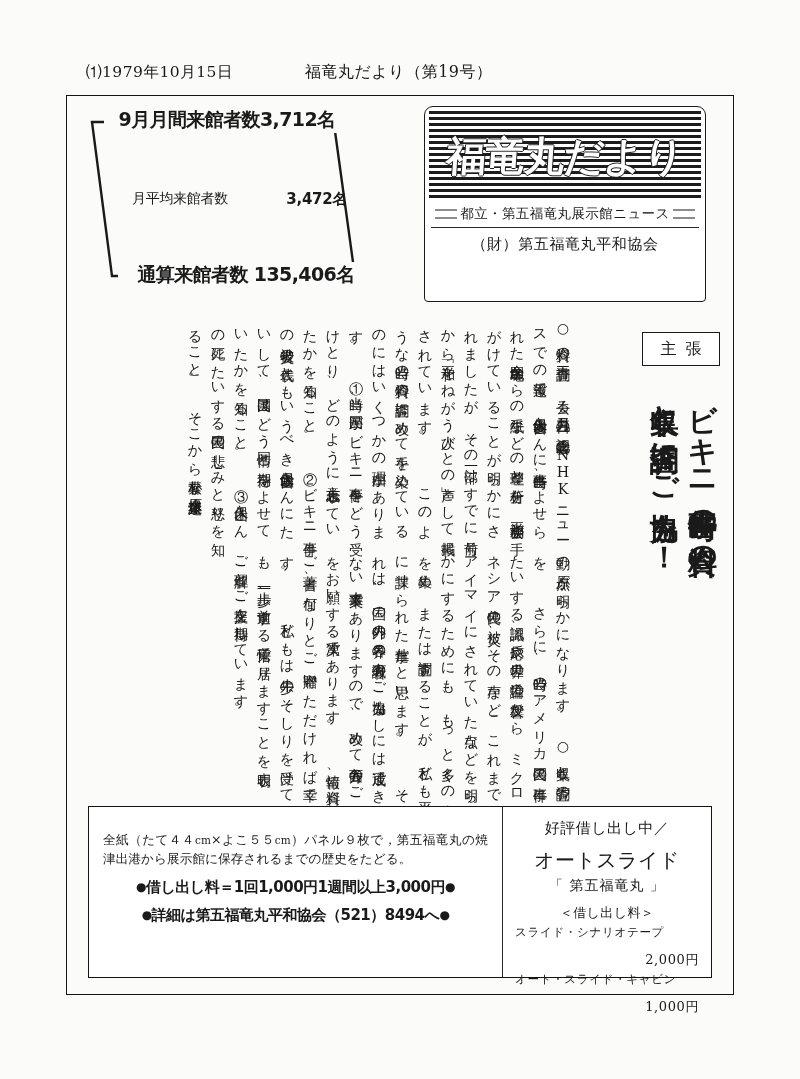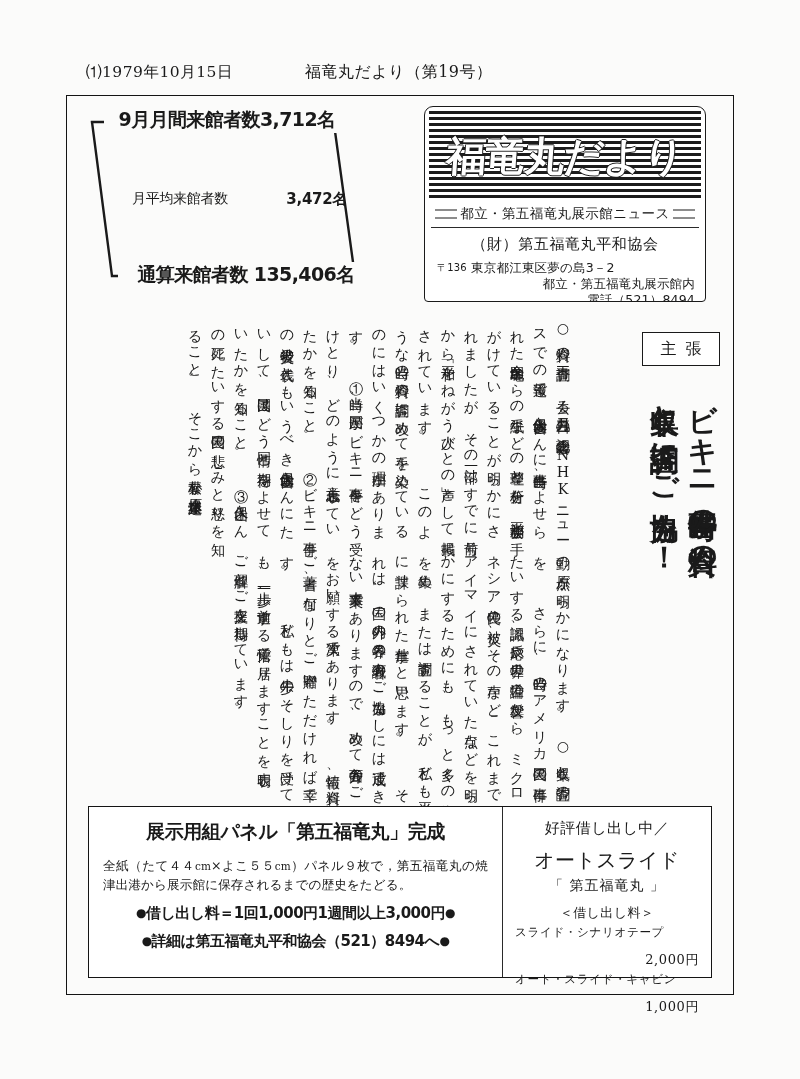--- a/index.html
+++ b/index.html
@@ -368,25 +368,20 @@
     <div class="stat-bottom"><span>通算来館者数</span>&nbsp;<span>135,406名</span></div>
   </div>
 
   <div id="mast">
     <div id="mast-stripes">
       <div id="mast-logo">福竜丸だより</div>
     </div>
     <div id="mast-sub">都立・第五福竜丸展示館ニュース</div>
     <div id="mast-rule"></div>
     <div id="mast-org">（財）第五福竜丸平和協会</div>
-    <div id="mast-addr">
-      <div class="l1"><span class="zip">〒136</span>&nbsp;<span>東京都江東区夢の島3－2</span></div>
-      <div class="l2">都立・第五福竜丸展示館内</div>
-      <div class="l3">電話（521）8494</div>
-    </div>
   </div>
 
   <div id="article">
     <div id="shucho-box">主張</div>
     <div id="headline">ビキニ事件当時の資料の
 収集と調査にご協力を！</div>
     <div class="vcols" id="body-upper">○資料の再調査
 　去る九月二三日の記念集会のNHKニュースでの報道で、久保山愛吉さんに事件当時、よせられた全国各地からの手紙などの整理と分析を、平和協会が手がけていることが明らかにされましたが、その一部はすでに前号から「平和をねがう人びとの声」として掲載されています。
 　このような当時の資料の調査に改めて手を染めているのにはいくつかの理由があります。
 ①当時、国民がビキニ事件をどう受けとり、どのように意志表示していたかを知ること。
@@ -397,21 +392,20 @@
 ○収集と調査の強化を
 　さらに、当時のアメリカ国民の事件にたいする認識、反応や世界の世論の反響から、ミクロネシア住民の被災、その声など－これまでアイマイにされていた点などを明らかにするためにも、もっと多くの資料を集め、または調査することが、私ども平和協会に課せられた仕事だと思います。
 　それは、国の内外の各界の有識者のご協力なしには達成できない大事業でありますので、改めて各方面のご協力をお願いする次第であります。
 　情報、資料、ご著書、何なりとご寄贈いただければ幸です。
 　私どもは牛歩のそしりを受けても、一歩一歩、前進する覚悟で居りますことを表明し、ご理解とご支援を期待しています。</div>
   </div>
 
   <div id="promo">
 
     <div id="promo-left">
-      <div id="panel-title">展示用組パネル「第五福竜丸」完成</div>
       <div id="panel-desc"><span>全紙（たて４４</span><span class="sm">cm</span><span>×よこ５５</span><span class="sm">cm</span><span>）パネル９枚で，第五福竜丸の焼津出港から展示館に保存されるまでの歴史をたどる。</span></div>
 
       <div class="promo-line" id="promo-line-1"><span class="bullet">●</span><span>借し出し料＝1回1,000円1週間以上3,000円</span><span class="bullet">●</span></div>
 
       <div class="promo-line"><span class="bullet">●</span><span>詳細は第五福竜丸平和協会（521）8494へ</span><span class="bullet">●</span></div>
     </div>
 
     <div id="promo-right">
       <div id="slide-head">好評借し出し中／</div>
       <div id="slide-title-1">オートスライド</div>

